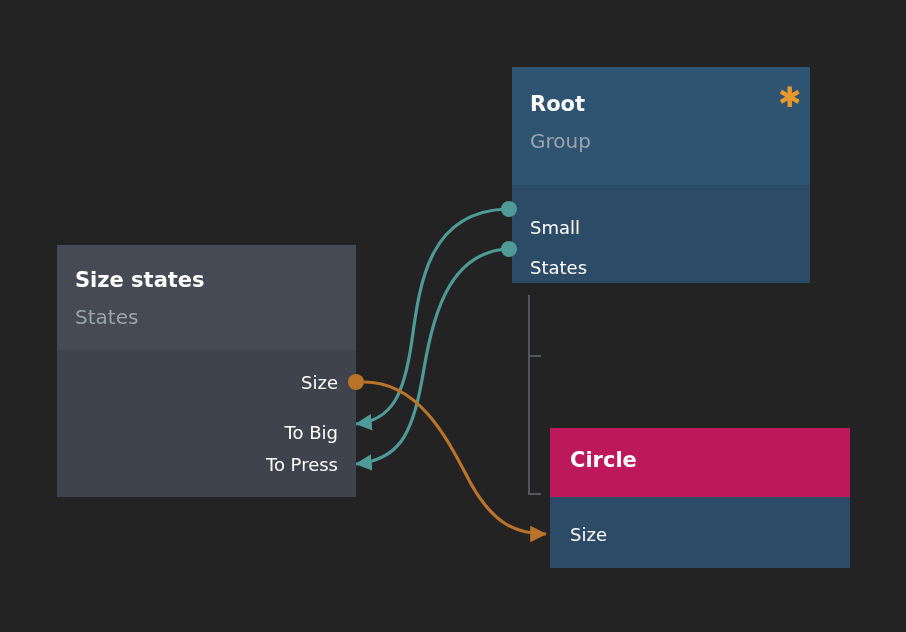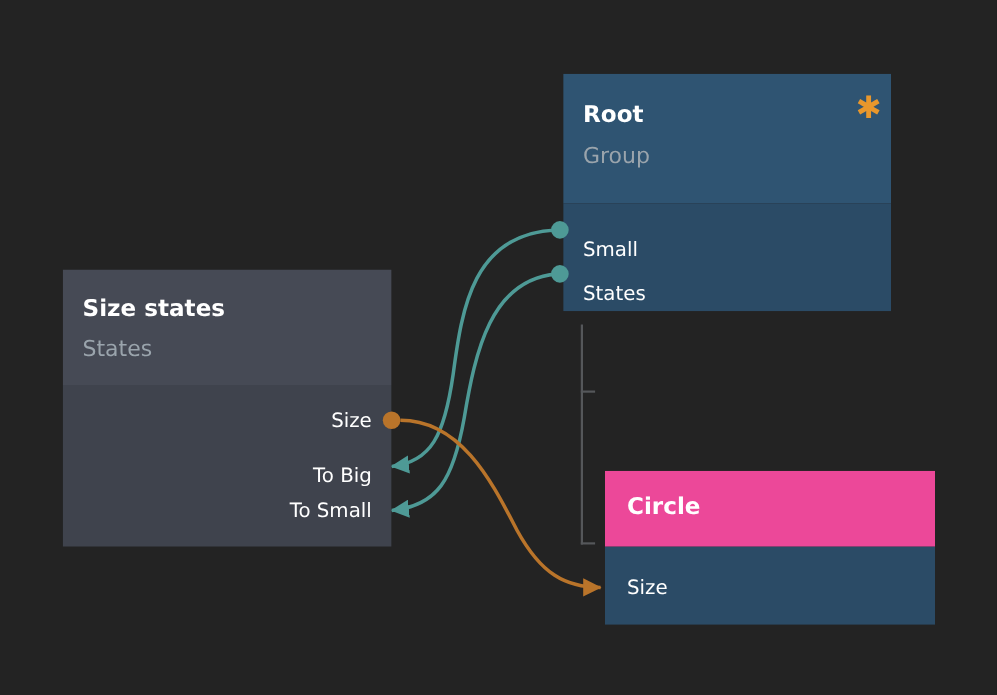--- a/index.html
+++ b/index.html
@@ -128,36 +128,36 @@
       <div class="port-label left-aligned" style="left:18px; top:34px;">Small</div>
       <div class="port-label left-aligned" style="left:18px; top:74px;">States</div>
     </div>
   </div>
 
   <div class="port-dot teal" style="left: 501px; top: 201px; width: 16px; height: 16px; background: rgb(78, 154, 150);"></div>
   <div class="port-dot teal" style="left: 501px; top: 241px; width: 16px; height: 16px; background: rgb(78, 154, 150);"></div>
 
 
   <div class="node node-blue" style="left:550px; top:428px; width:300px; height:140px;">
-    <div class="node-header" style="height: 69px; position: relative; background: #ec4899;">
+    <div class="node-header" style="height: 69px; position: relative; background: #be185d;">
       <div class="node-title" style="position:absolute; left:20px; top:22px;">Circle</div>
       <div class="node-subtitle" style="position:absolute; left:20px; top:48px;"></div>
     </div>
     <div class="node-body" style="height: 71px; position: relative; background: rgb(43, 75, 102);">
       <div class="port-label left-aligned" style="left:20px; top:29px;">Size</div>
     </div>
   </div>
 
   <div class="node node-gray" style="left:57px; top:245px; width:299px; height:252px;">
     <div class="node-header" style="height: 105px; position: relative; background: rgb(70, 74, 85);">
       <div class="node-title" style="position:absolute; left:18px; top:25px;">Size states</div>
       <div class="node-subtitle" style="position:absolute; left:18px; top:62px;">States</div>
     </div>
     <div class="node-body" style="height: 147px; position: relative; background: rgb(63, 67, 77);">
       <div class="port-label right-aligned" style="right:18px; top:24px;">Size</div>
       <div class="port-label right-aligned" style="right:18px; top:74px;">To Big</div>
-      <div class="port-label right-aligned" style="right:18px; top:106px;">To Small</div>
+      <div class="port-label right-aligned" style="right:18px; top:106px;">To Press</div>
     </div>
   </div>
 
   <div class="port-dot orange" style="left: 348px; top: 374px; width: 16px; height: 16px; background: rgb(185, 116, 42);"></div>
 
 </div>
 
 </body></html>

